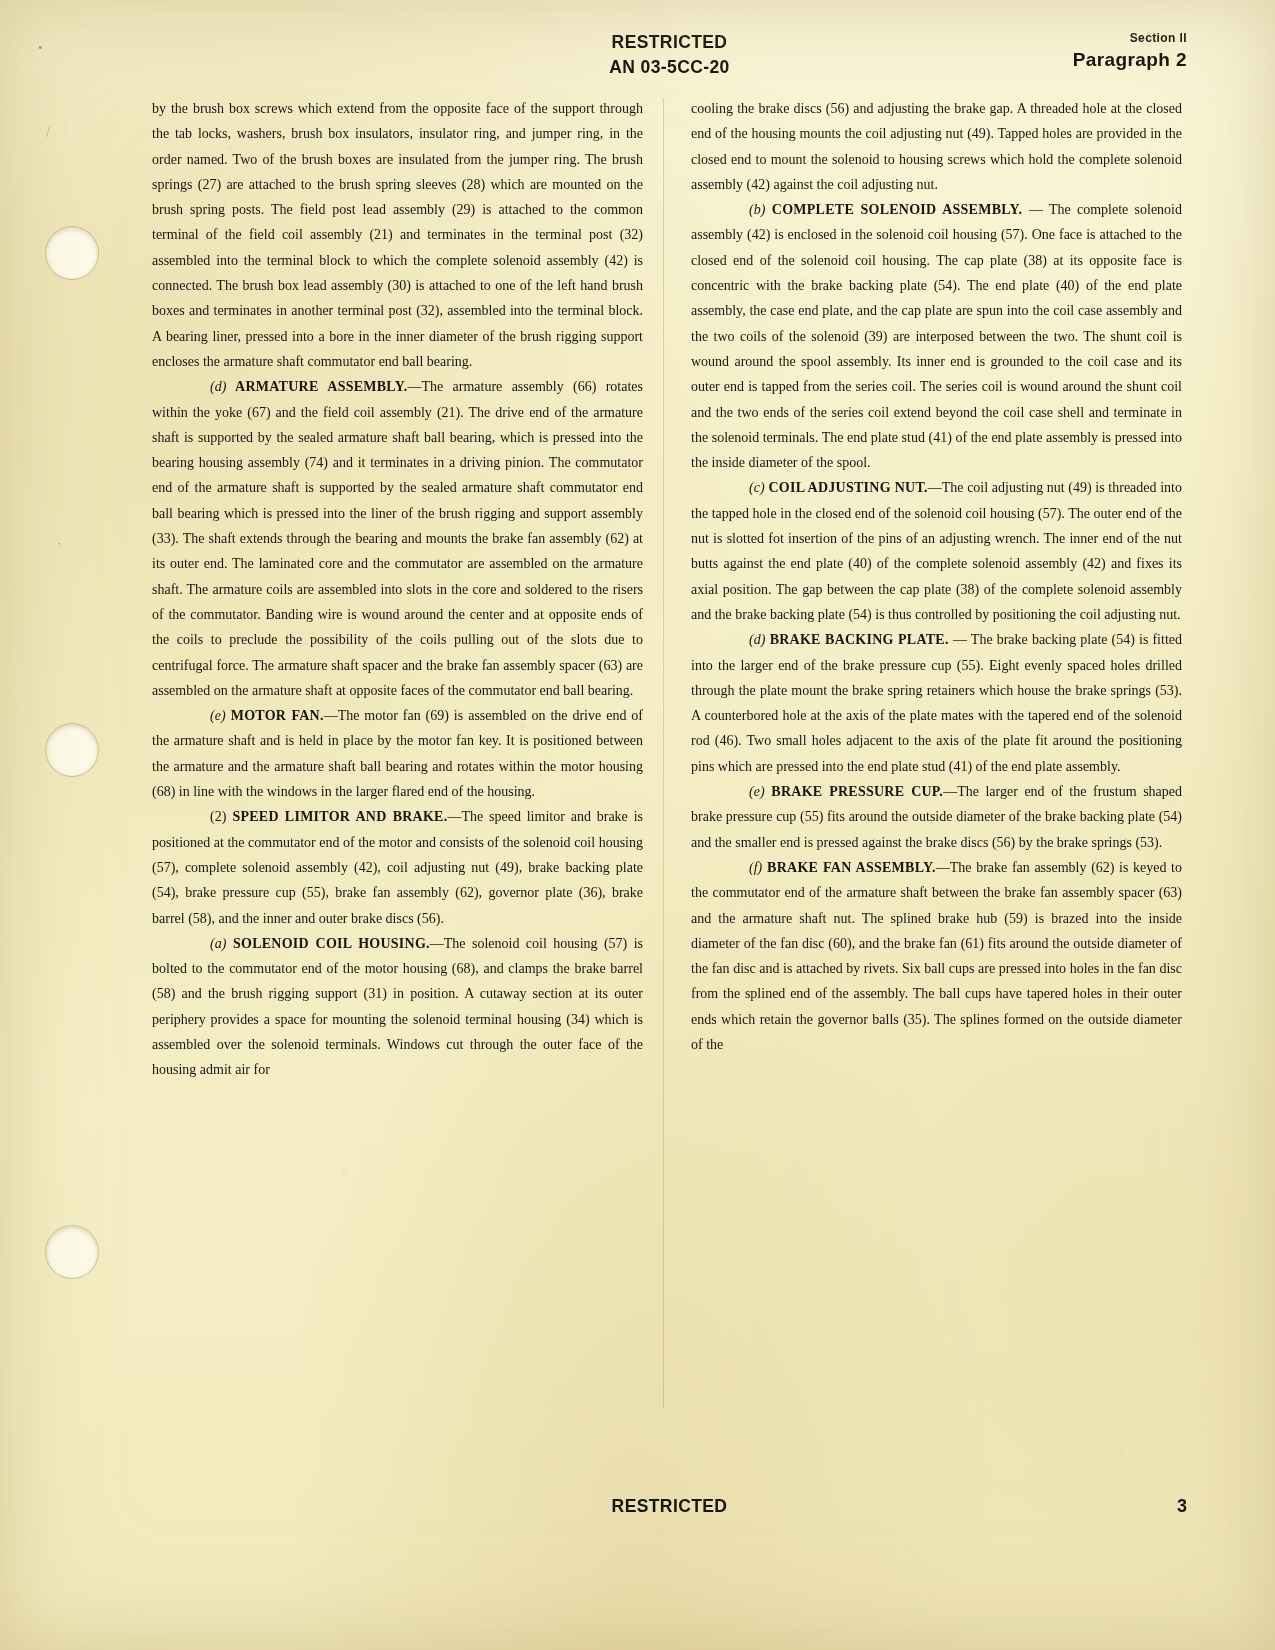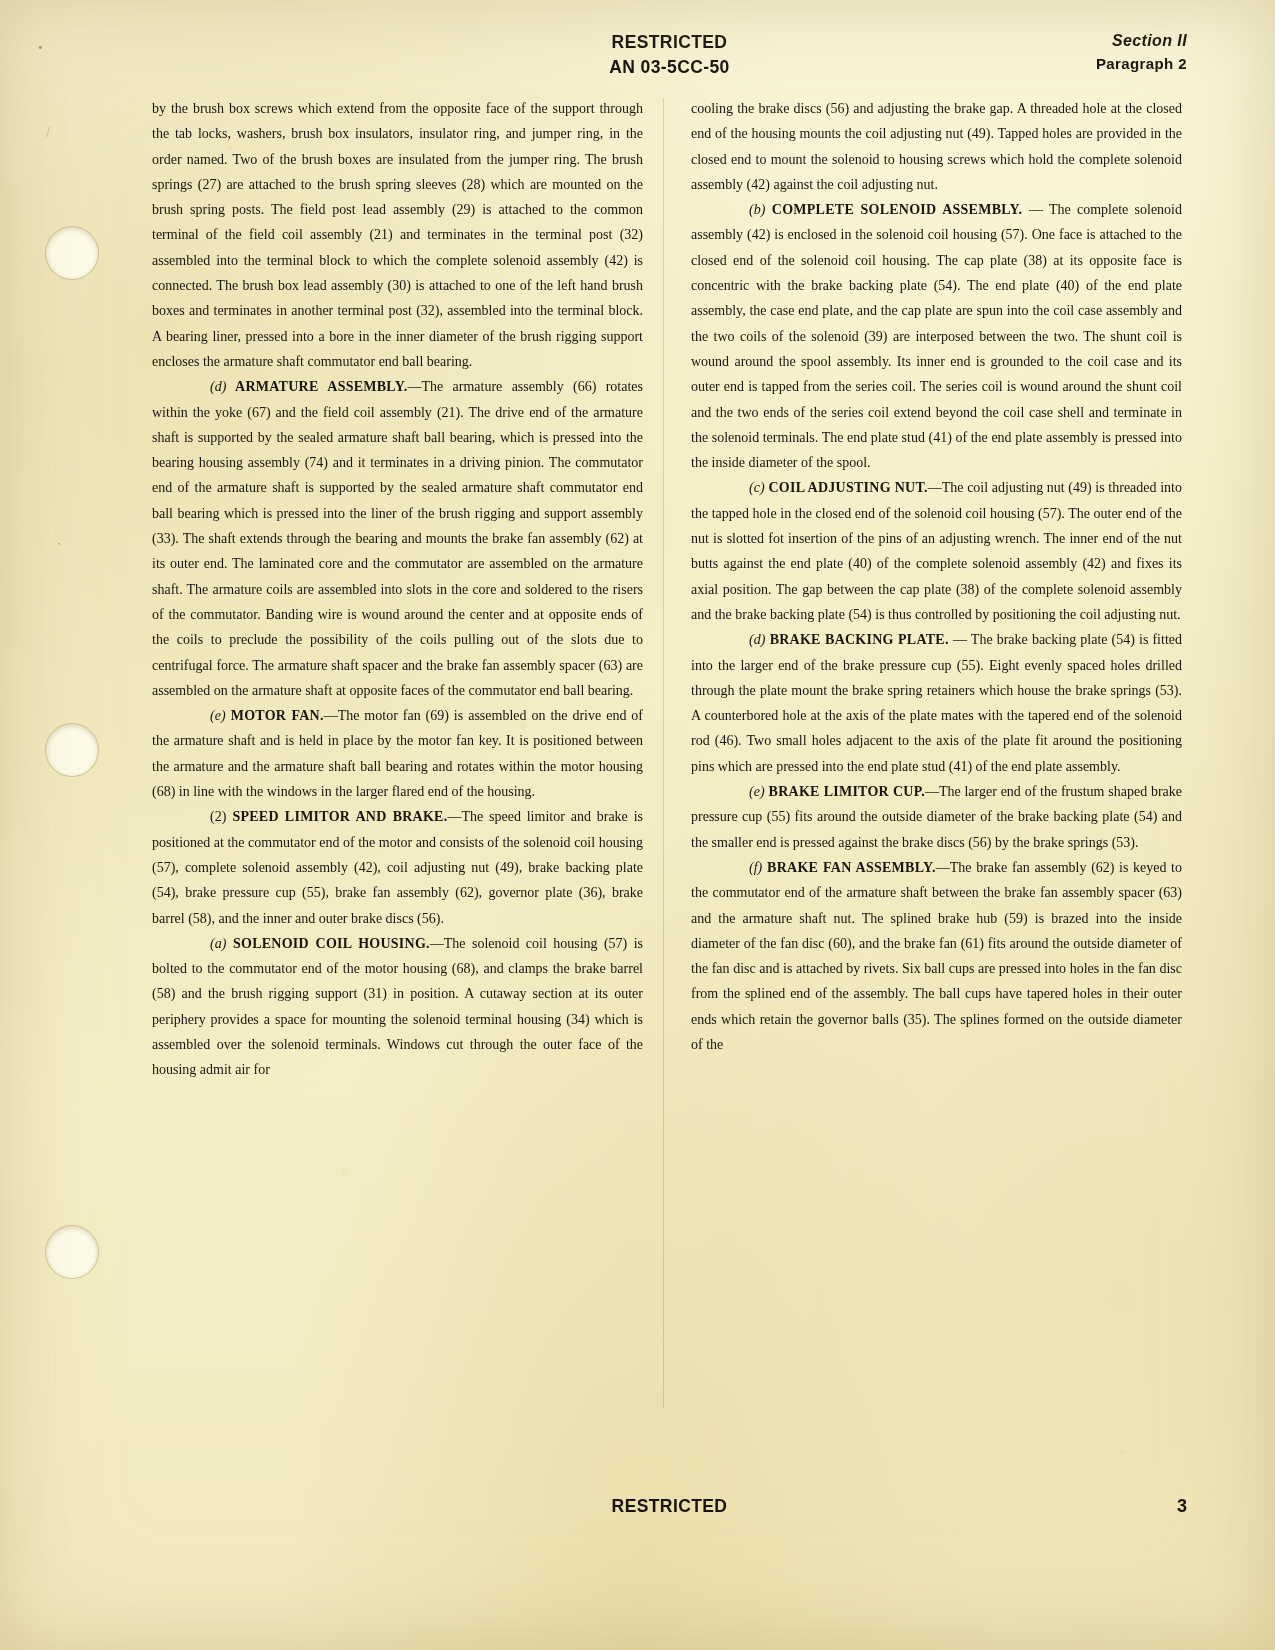--- a/index.html
+++ b/index.html
@@ -95,22 +95,22 @@
   .hdr-center .l1 { font-size: 17.5px; }
   .hdr-center .l2 { font-size: 17.5px; }
   .hdr-right {
     position: absolute;
     right: 0;
     top: 0;
     text-align: right;
     line-height: 1.42;
     letter-spacing: 0.4px;
   }
-  .hdr-right .l1 { font-size: 16px; font-style: italic; }
-  .hdr-right .l2 { font-size: 15px; }
+  .hdr-right .l1 { font-size: 12px; }
+  .hdr-right .l2 { font-size: 19px; }
 
   
   .columns {
     position: absolute;
     left: 152px;
     top: 96px;
     width: 1030px;
     height: 1312px;
     display: flex;
     gap: 0;
@@ -189,21 +189,21 @@
   <div class="punch p2"></div>
   <div class="punch p3"></div>
 
   <div class="margin-mark mm1">•</div>
   <div class="margin-mark mm2">⁄</div>
   <div class="margin-mark mm3">·</div>
 
   <div class="header">
     <div class="hdr-center">
       <div class="l1">RESTRICTED</div>
-      <div class="l2">AN  03-5CC-50</div>
+      <div class="l2">AN  03-5CC-20</div>
     </div>
     <div class="hdr-right">
       <div class="l1">Section II</div>
       <div class="l2">Paragraph 2</div>
     </div>
   </div>
 
   <div class="col-rule"></div>
 
   <div class="columns">
@@ -225,21 +225,21 @@
     <div class="col right">
 
       <p>cooling the brake discs (56) and adjusting the brake gap. A threaded hole at the closed end of the housing mounts the coil adjusting nut (49).  Tapped holes are provided in the closed end to mount the solenoid to housing screws which hold the complete solenoid assembly (42) against the coil adjusting nut.</p>
 
       <p class="indent"><span class="enum">(b)</span><span class="caps"> COMPLETE SOLENOID ASSEMBLY. </span><span>— The complete solenoid assembly (42) is enclosed in the solenoid coil housing (57). One face is attached to the closed end of the solenoid coil housing. The cap plate (38) at its opposite face is concentric with the brake backing plate (54). The end plate (40) of the end plate assembly, the case end plate, and the cap plate are spun into the coil case assembly and the two coils of the solenoid (39) are interposed between the two. The shunt coil is wound around the spool assembly. Its inner end is grounded to the coil case and its outer end is tapped from the series coil. The series coil is wound around the shunt coil and the two ends of the series coil extend beyond the coil case shell and terminate in the solenoid terminals. The end plate stud (41) of the end plate assembly is pressed into the inside diameter of the spool.</span></p>
 
       <p class="indent"><span class="enum">(c)</span><span class="caps"> COIL ADJUSTING NUT.</span><span>—The coil adjusting nut (49) is threaded into the tapped hole in the closed end of the solenoid coil housing (57). The outer end of the nut is slotted fot insertion of the pins of an adjusting wrench. The inner end of the nut butts against the end plate (40) of the complete solenoid assembly (42) and fixes its axial position. The gap between the cap plate (38) of the complete solenoid assembly and the brake backing plate (54) is thus controlled by positioning the coil adjusting nut.</span></p>
 
       <p class="indent"><span class="enum">(d)</span><span class="caps"> BRAKE BACKING PLATE. </span><span>— The brake backing plate (54) is fitted into the larger end of the brake pressure cup (55). Eight evenly spaced holes drilled through the plate mount the brake spring retainers which house the brake springs (53). A counterbored hole at the axis of the plate mates with the tapered end of the solenoid rod (46). Two small holes adjacent to the axis of the plate fit around the positioning pins which are pressed into the end plate stud (41) of the end plate assembly.</span></p>
 
-      <p class="indent"><span class="enum">(e)</span><span class="caps"> BRAKE LIMITOR CUP.</span><span>—The larger end of the frustum shaped brake pressure cup (55) fits around the outside diameter of the brake backing plate (54) and the smaller end is pressed against the brake discs (56) by the brake springs (53).</span></p>
+      <p class="indent"><span class="enum">(e)</span><span class="caps"> BRAKE PRESSURE CUP.</span><span>—The larger end of the frustum shaped brake pressure cup (55) fits around the outside diameter of the brake backing plate (54) and the smaller end is pressed against the brake discs (56) by the brake springs (53).</span></p>
 
       <p class="indent"><span class="enum">(f)</span><span class="caps"> BRAKE FAN ASSEMBLY.</span><span>—The brake fan assembly (62) is keyed to the commutator end of the armature shaft between the brake fan assembly spacer (63) and the armature shaft nut. The splined brake hub (59) is brazed into the inside diameter of the fan disc (60), and the brake fan (61) fits around the outside diameter of the fan disc and is attached by rivets. Six ball cups are pressed into holes in the fan disc from the splined end of the assembly. The ball cups have tapered holes in their outer ends which retain the governor balls (35). The splines formed on the outside diameter of the</span></p>
 
     </div>
   </div>
 
   <div class="footer">
     <div class="f-center">RESTRICTED</div>
     <div class="f-right">3</div>
   </div>

